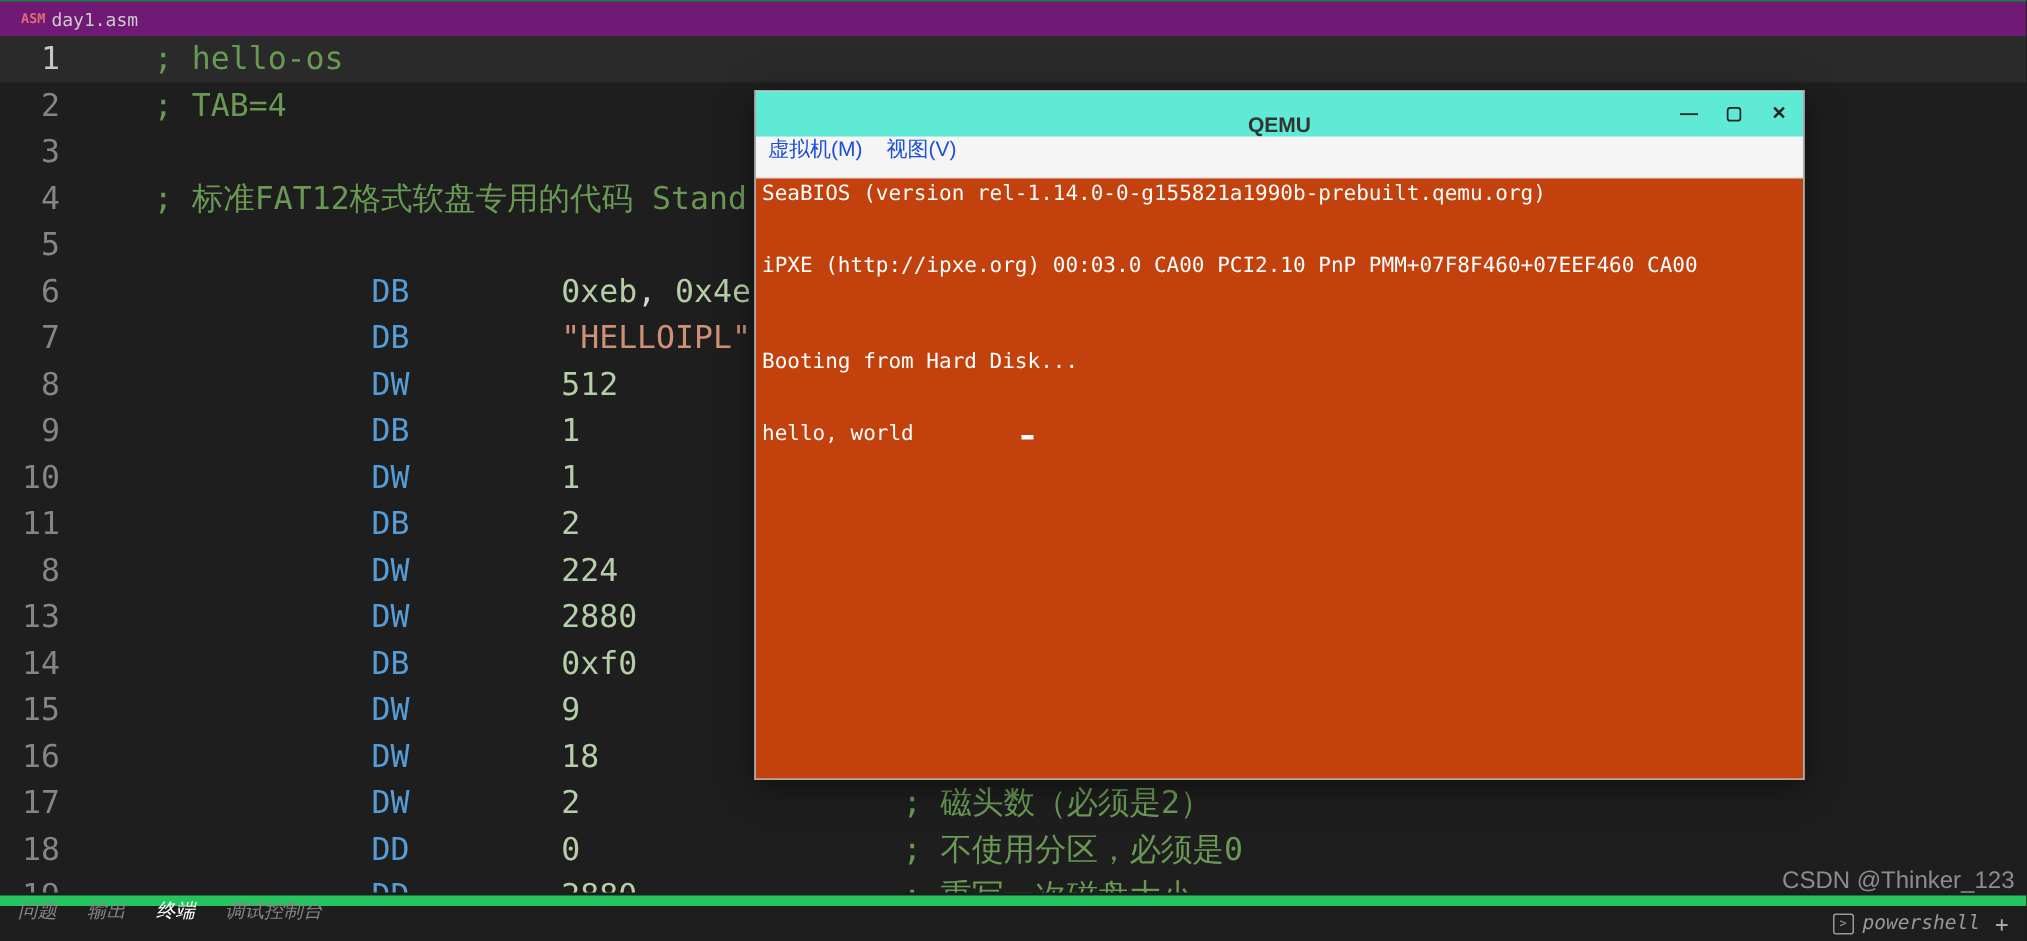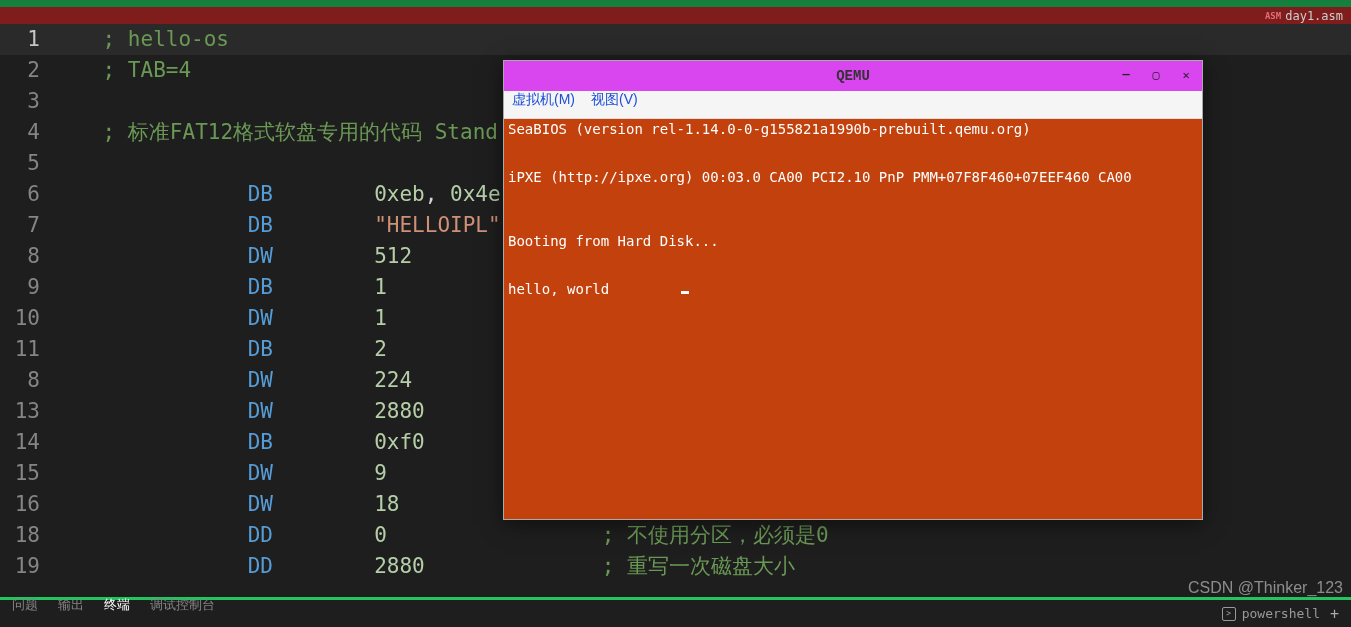--- a/index.html
+++ b/index.html
@@ -7,26 +7,25 @@
       width: 1351px;
       height: 627px;
       background: #1e1e1e;
       font-family: 'Consolas', 'Monaco', monospace;
       color: #d4d4d4;
       overflow: hidden;
       position: relative;
     }
     .tab-bar {
       height: 24px;
-      background: #7f1d1d;
+      background: #701a75;
       display: flex;
       align-items: center;
       padding-left: 6px;
-      border-top: 7px solid #15803d;
-      justify-content: flex-end;
+      border-top: 1px solid #15803d;
     }
     .tab-label {
       display: flex;
       align-items: center;
       font-size: 12px;
       color: #ccc;
       padding: 2px 8px;
     }
     .asm-icon {
       color: #e06c75;
@@ -74,26 +73,26 @@
       position: absolute;
       top: 60px;
       left: 503px;
       width: 700px;
       background: #f0f0f0;
       border: 1px solid #aaa;
       box-shadow: 0 4px 20px rgba(0,0,0,0.5);
     }
     .qemu-titlebar {
       height: 30px;
-      background: #d946ef;
-      display: flex;
-      align-items: center;
+      background: #5eead4;
+      display: flex;
+      align-items: flex-end;
       justify-content: center;
       position: relative;
-      font-family: Liberation Mono, monospace;
+      font-family: Liberation Sans, sans-serif;
       font-size: 14px;
       color: #333;
       font-weight: 600;
     }
     .qemu-controls {
       position: absolute;
       right: 4px;
       top: 2px;
       display: flex;
       gap: 6px;
@@ -138,24 +137,25 @@
       margin-left: 72px;
       margin-top: 6px;
     }
     .bottom-panel {
       position: absolute;
       bottom: 0;
       left: 0;
       right: 0;
       height: 30px;
       background: #1e1e1e;
-      border-top: 3px solid #22c55e;
+      border-top: 7px solid #22c55e;
       display: flex;
       align-items: center;
       font-size: 13px;
+      font-style: italic;
     }
     .panel-tabs {
       display: flex;
       gap: 20px;
       padding-left: 12px;
     }
     .panel-tab { color: #858585; cursor: pointer; }
     .panel-tab.active { color: #fff; border-bottom: 1px solid #fff; padding-bottom: 16px; }
     .panel-right {
       margin-left: auto;
@@ -257,20 +257,24 @@
       <div class="line-number">14</div>
       <div class="code"><span class="plain">            </span><span class="keyword">DB</span><span class="plain">        </span><span class="num">0xf0</span><span class="plain">              </span><span class="comment">; 磁</span></div>
     </div>
     <div class="line">
       <div class="line-number">15</div>
       <div class="code"><span class="plain">            </span><span class="keyword">DW</span><span class="plain">        </span><span class="num">9</span><span class="plain">                 </span><span class="comment">; FA</span></div>
     </div>
     <div class="line">
       <div class="line-number">16</div>
       <div class="code"><span class="plain">            </span><span class="keyword">DW</span><span class="plain">        </span><span class="num">18</span><span class="plain">                </span><span class="comment">; 一</span></div>
+    </div>
+    <div class="line">
+      <div class="line-number">17</div>
+      <div class="code"><span class="plain">            </span><span class="keyword">DW</span><span class="plain">        </span><span class="num">2</span><span class="plain">                 </span><span class="comment">; 磁头数（必须是2）</span></div>
     </div>
     <div class="line">
       <div class="line-number">18</div>
       <div class="code"><span class="plain">            </span><span class="keyword">DD</span><span class="plain">        </span><span class="num">0</span><span class="plain">                 </span><span class="comment">; 不使用分区，必须是0</span></div>
     </div>
     <div class="line">
       <div class="line-number">19</div>
       <div class="code"><span class="plain">            </span><span class="keyword">DD</span><span class="plain">        </span><span class="num">2880</span><span class="plain">              </span><span class="comment">; 重写一次磁盘大小</span></div>
     </div>
   </div>

